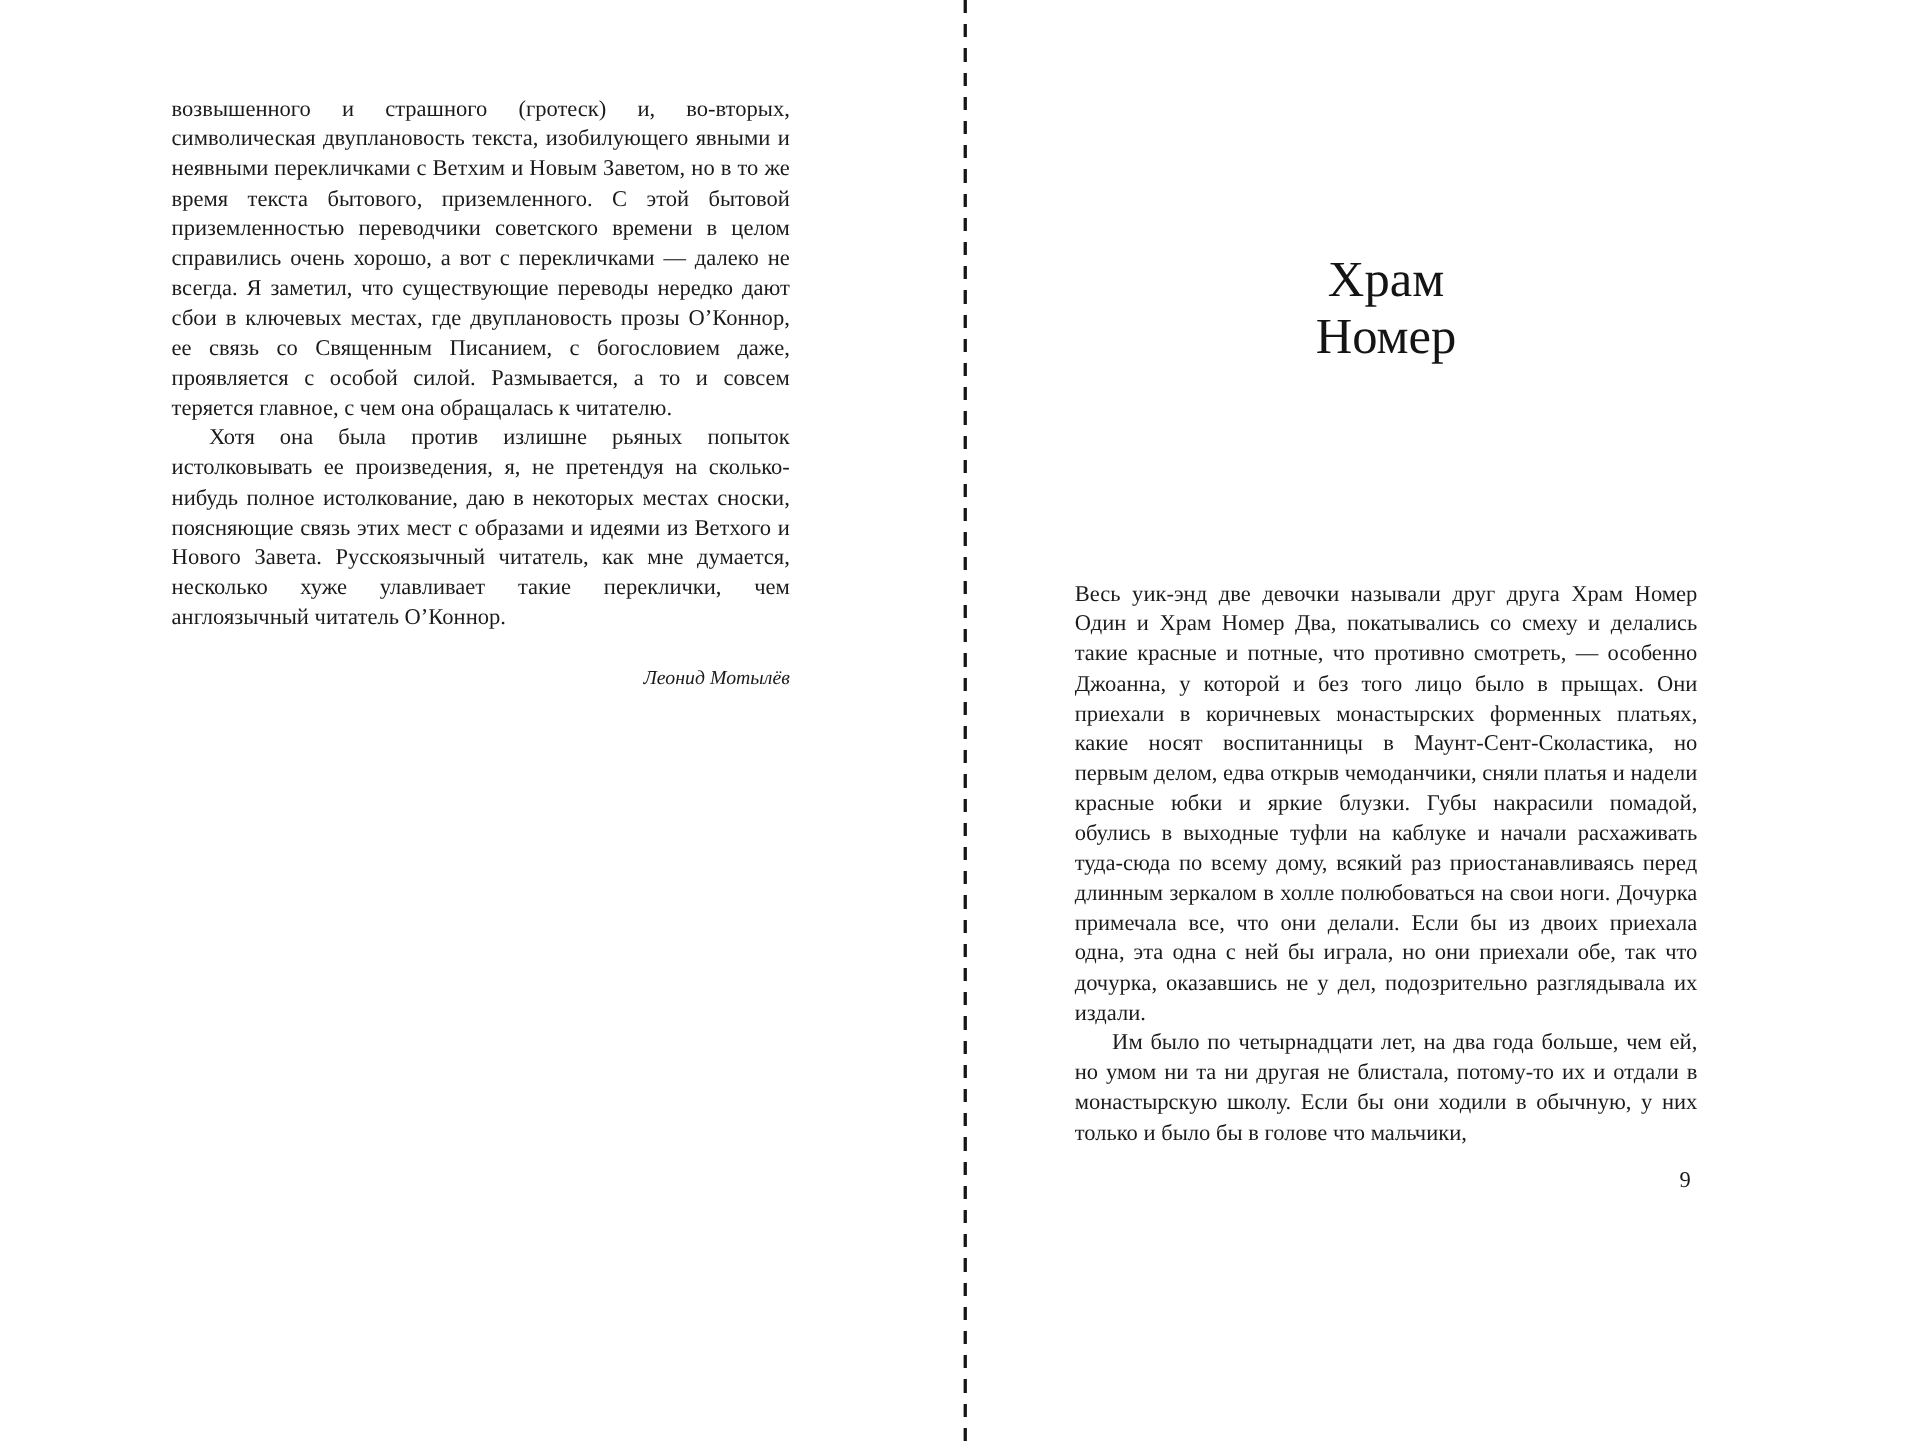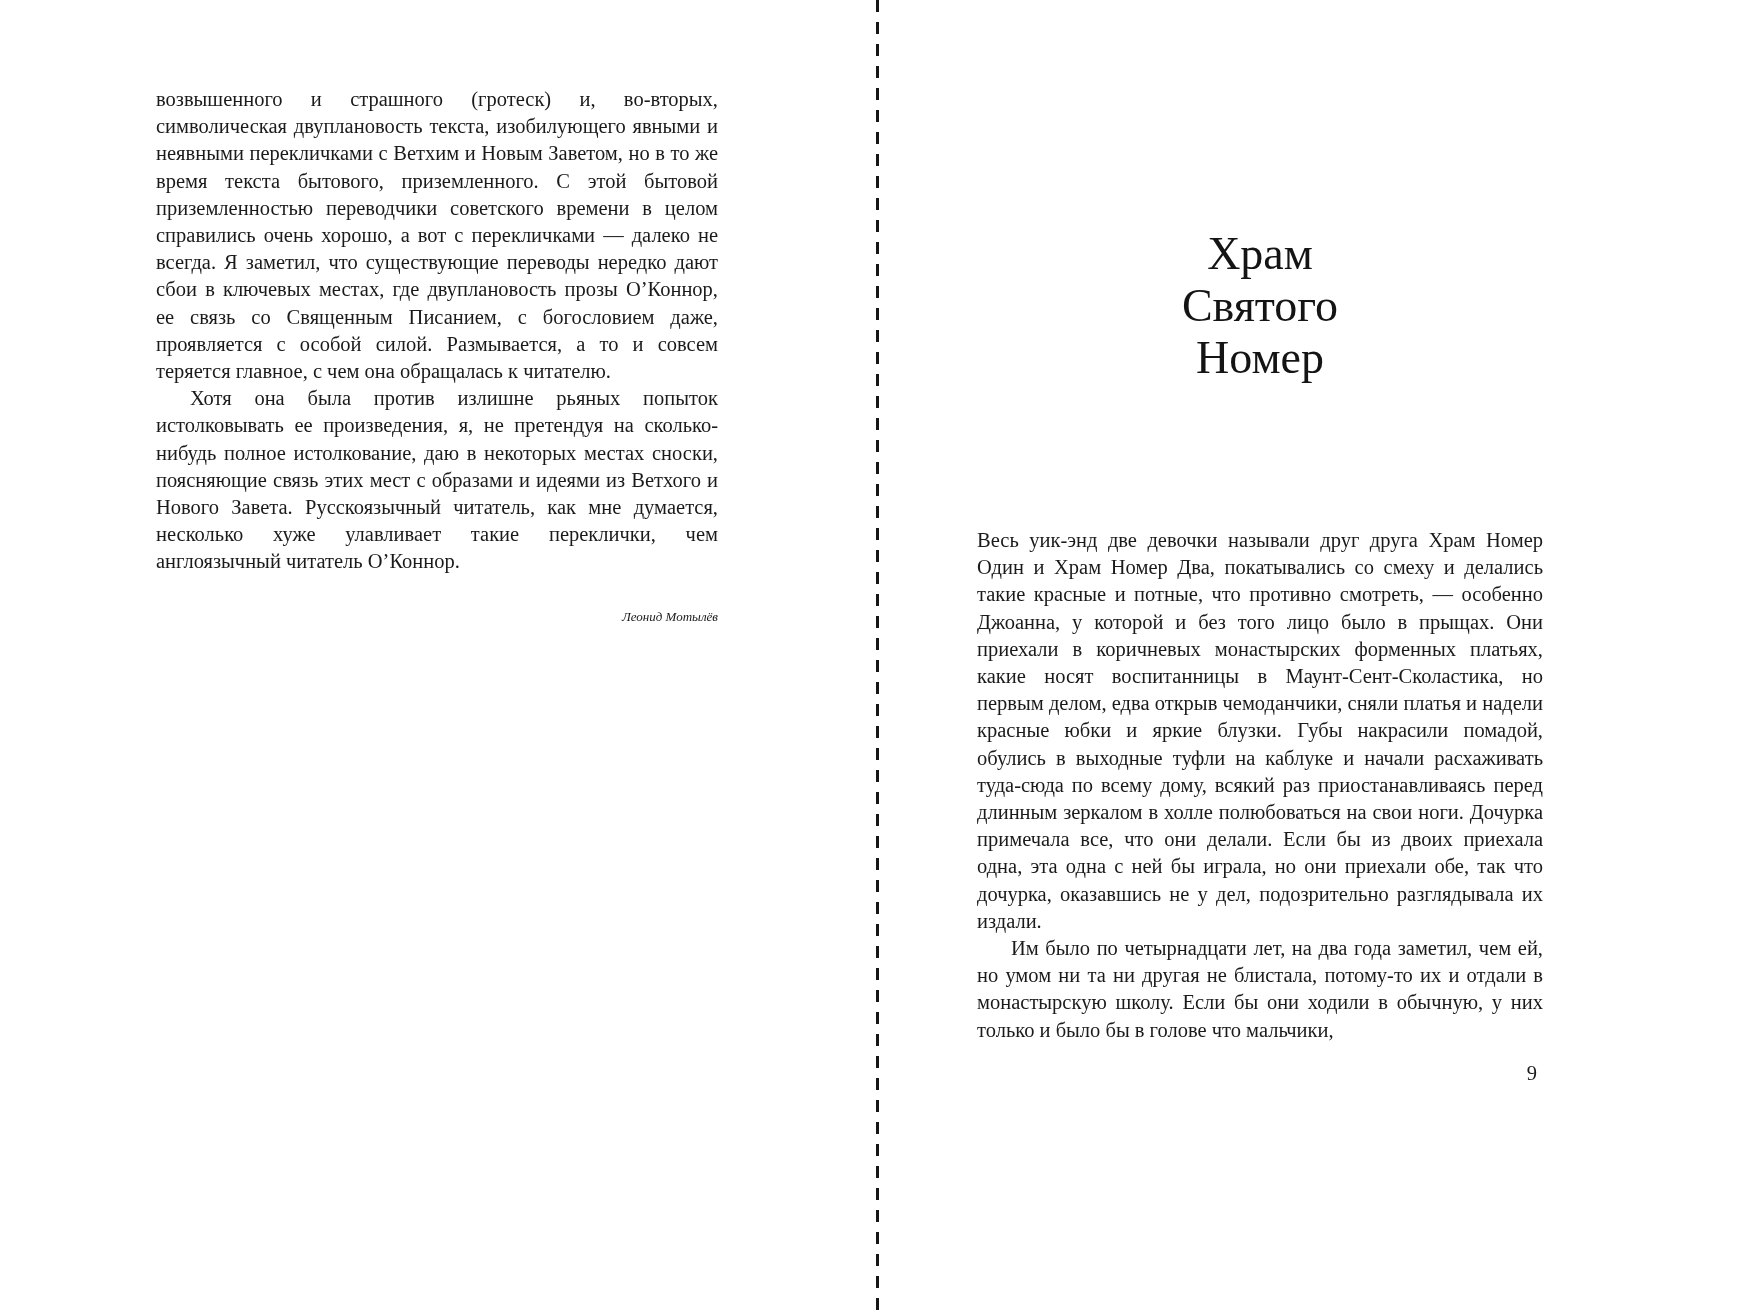--- a/index.html
+++ b/index.html
@@ -60,21 +60,21 @@
     margin: 0;
     padding: 0;
     text-align: justify;
   }
   p.para.indent { text-indent: 34px; }
 
   .signature {
     margin: 27px 0 0 0;
     text-align: right;
     font-style: italic;
-    font-size: 13px;
+    font-size: 18px;
     line-height: 27.2px;
   }
 
   .chapter-title {
     position: absolute;
     left: 11px;   
     top: 228px;
     width: 566px;
     margin: 0;
     text-align: center;
@@ -104,23 +104,22 @@
     <p class="para indent">Хотя она была против излишне рьяных попыток истолковывать ее произведения, я, не претендуя на сколько-нибудь полное истолкование, даю в некоторых местах сноски, поясняющие связь этих мест с образами и идеями из Ветхого и Нового Завета. Русскоязычный читатель, как мне думается, несколько хуже улавливает такие переклички, чем англоязычный читатель О’Коннор.</p>
     <p class="signature">Леонид Мотылёв</p>
   </div>
 </div>
 
 <div class="spine-divider"></div>
 
 <div class="page page-right">
   <h1 class="chapter-title">
     <span class="title-line">Храм</span>
-    <span class="title-line">Святого</span>
     <span class="title-line">Номер</span>
   </h1>
 
   <div class="text-block right-text-block">
     <p class="para">Весь уик-энд две девочки называли друг друга Храм Номер Один и Храм Номер Два, покатывались со смеху и делались такие красные и потные, что противно смотреть, — особенно Джоанна, у которой и без того лицо было в прыщах. Они приехали в коричневых монастырских форменных платьях, какие носят воспитанницы в Маунт-Сент-Сколастика, но первым делом, едва открыв чемоданчики, сняли платья и надели красные юбки и яркие блузки. Губы накрасили помадой, обулись в выходные туфли на каблуке и начали расхаживать туда-сюда по всему дому, всякий раз приостанавливаясь перед длинным зеркалом в холле полюбоваться на свои ноги. Дочурка примечала все, что они делали. Если бы из двоих приехала одна, эта одна с ней бы играла, но они приехали обе, так что дочурка, оказавшись не у дел, подозрительно разглядывала их издали.</p>
-    <p class="para indent">Им было по четырнадцати лет, на два года заметил, чем ей, но умом ни та ни другая не блистала, потому-то их и отдали в монастырскую школу. Если бы они ходили в обычную, у них только и было бы в голове что мальчики,</p>
+    <p class="para indent">Им было по четырнадцати лет, на два года больше, чем ей, но умом ни та ни другая не блистала, потому-то их и отдали в монастырскую школу. Если бы они ходили в обычную, у них только и было бы в голове что мальчики,</p>
   </div>
 
   <div class="page-number">9</div>
 </div>
 
 </body></html>

